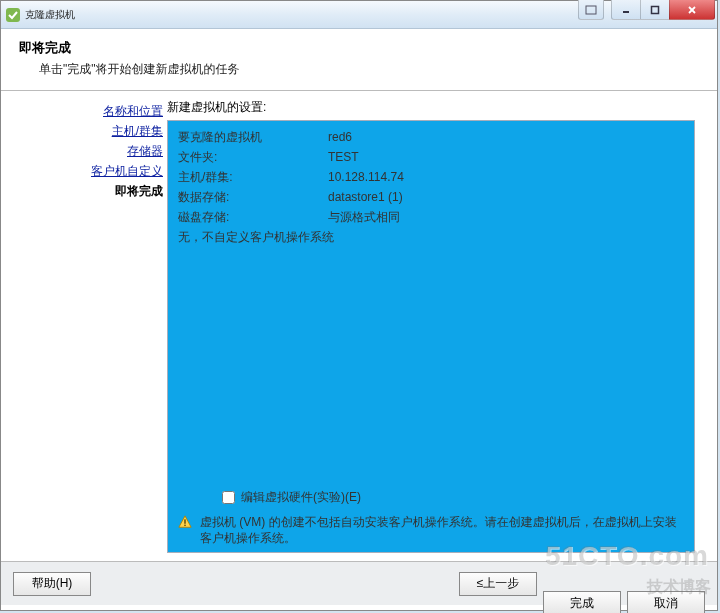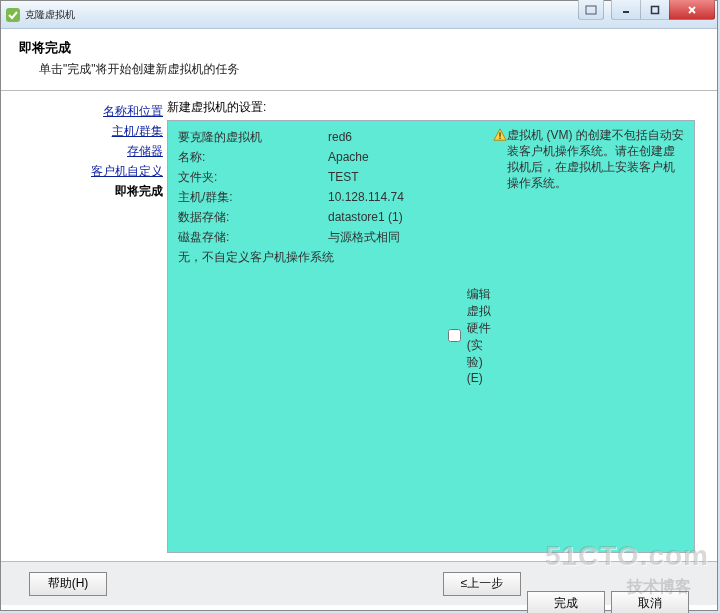--- a/index.html
+++ b/index.html
@@ -83,43 +83,43 @@
     }
     .content {
       flex: 1;
       padding: 8px 22px 8px 4px;
       display: flex;
       flex-direction: column;
     }
     .content-title { font-size: 12px; margin-bottom: 4px; color: #000; }
     .settings-box {
       border: 1px solid #a7aebb;
-      background: #5eead4;
+      background: #0ea5e9;
       flex: 1;
       padding: 6px 10px;
       display: flex;
-      flex-direction: row;
+      flex-direction: column;
       position: relative;
     }
     .settings-table { }
     .settings-row { display: flex; line-height: 20px; font-size: 12px; color: #333; }
     .settings-label { width: 150px; }
     .settings-value { flex: 1; }
     .spacer { flex: 1; }
     .checkbox-row { display: flex; align-items: center; margin-top: 6px; margin-bottom: 8px; color: #333; margin-left: 44px; }
     .checkbox-row input { margin-right: 6px; }
-    .warning-row { display: flex; align-items: flex-start; gap: 0; color: #333; line-height: 16px; }
+    .warning-row { display: flex; align-items: flex-start; gap: 8px; color: #333; line-height: 16px; }
     .warn-icon svg { width: 14px; height: 14px; display:block; margin-top:1px;}
     .footer {
       height: 44px;
       border-top: 1px solid #bbb;
       background: #eceef0;
       display: flex;
       align-items: center;
-      padding: 0 28px;
+      padding: 0 12px;
     }
     .footer .btn {
       height: 24px;
       min-width: 78px;
       padding: 0 10px;
       background: linear-gradient(#fdfdfd,#e6e6e6);
       border: 1px solid #888;
       font-size: 12px;
       font-family: inherit;
       cursor: default;
@@ -133,21 +133,21 @@
       font-size: 28px;
       font-weight: bold;
       color: rgba(120,120,120,0.28);
       letter-spacing: 1px;
       pointer-events: none;
       text-shadow: 1px 1px 0 rgba(255,255,255,0.6);
       text-align: center;
     }
     .watermark2 {
       position: absolute;
-      right: 26px; bottom: 12px;
+      right: 6px; bottom: 12px;
       font-size: 16px;
       font-weight: bold;
       color: rgba(120,120,120,0.3);
       pointer-events: none;
     }
   </style>
 </head>
 <body>
 
 <div class="outer-frame">
@@ -198,24 +198,20 @@
       <a class="current">即将完成</a>
     </div>
 
     <div class="content">
       <div class="content-title">新建虚拟机的设置:</div>
       <div class="settings-box">
         <div class="settings-table">
           <div class="settings-row">
               <div class="settings-label">要克隆的虚拟机</div>
               <div class="settings-value">red6</div>
-            </div>
-          <div class="settings-row">
-              <div class="settings-label">名称:</div>
-              <div class="settings-value">Apache</div>
             </div>
           <div class="settings-row">
               <div class="settings-label">文件夹:</div>
               <div class="settings-value">TEST</div>
             </div>
           <div class="settings-row">
               <div class="settings-label">主机/群集:</div>
               <div class="settings-value">10.128.114.74</div>
             </div>
           <div class="settings-row">

